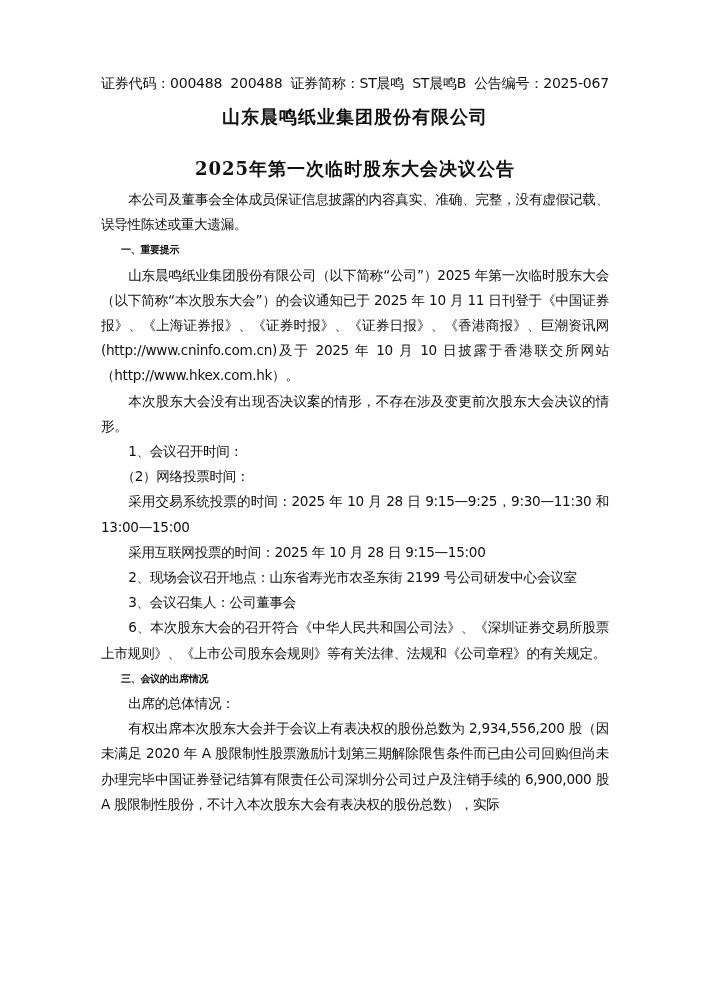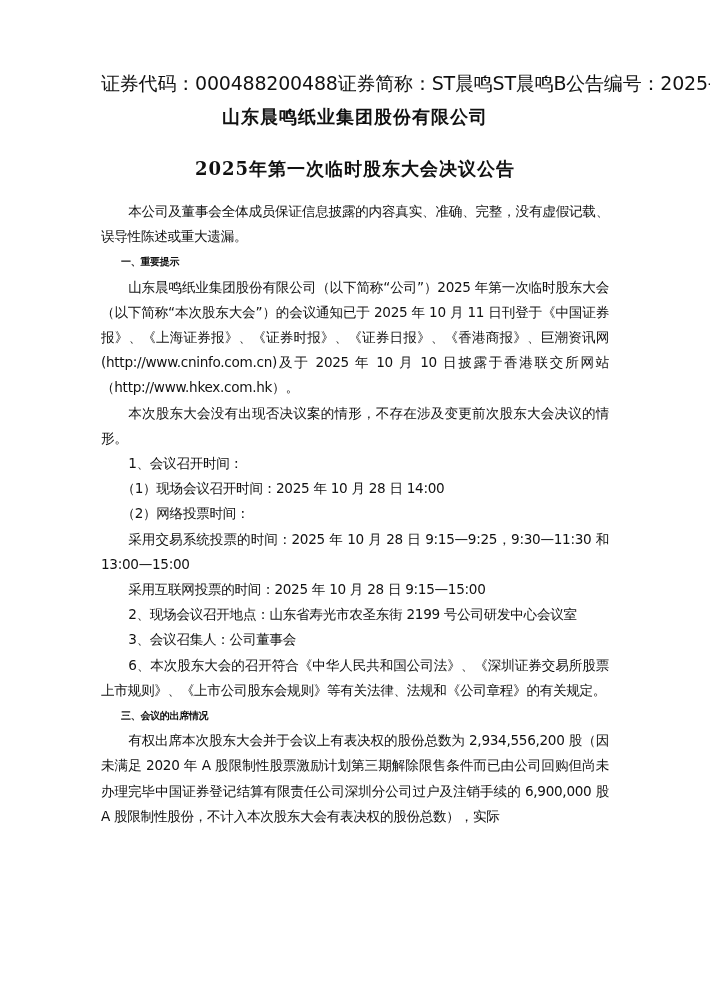--- a/index.html
+++ b/index.html
@@ -4,40 +4,40 @@
 <style>
   html, body { margin: 0; padding: 0; background: #ffffff; }
   body {
     width: 710px; height: 1005px; overflow: hidden; position: relative;
     font-family: "DejaVu Serif", "Liberation Serif", serif;
     color: #111111;
   }
   .page { position: absolute; left: 101px; top: 72px; width: 508px; }
   .header-line {
     font-family: "DejaVu Sans", "Liberation Sans", sans-serif;
-    font-size: 19px; line-height: 22px; height: 22px; white-space: nowrap;
+    font-size: 14px; line-height: 22px; height: 22px; white-space: nowrap;
     display: flex; justify-content: space-between; letter-spacing: -0.2px;
   }
   .title {
     text-align: center; font-weight: bold; font-size: 18px;
     font-family: "DejaVu Serif", "Liberation Serif", serif;
     letter-spacing: 1px;
   }
   .title1 { margin-top: 7px; line-height: 32px; height: 32px; }
   .title2 { margin-top: 20px; line-height: 32px; height: 32px; }
   .body-text {
     font-family: "DejaVu Sans", "Liberation Sans", sans-serif;
     font-size: 13.6px; line-height: 25.2px; text-align: justify;
     letter-spacing: -0.3px;
   }
   p { margin: 0; }
   .indent { text-indent: 2em; }
   .heading { font-weight: bold; text-indent: 2em; font-family: "DejaVu Serif", "Liberation Serif", serif; font-size: 10px; }
   .sub { text-indent: 1.5em; }
-  .body-wrap { margin-top: 14px; }
+  .body-wrap { margin-top: 2px; }
 </style>
 </head>
 <body>
 
 <div class="page">
   <div class="header-line">
     <span>证券代码：000488</span>
     <span>200488</span>
     <span>证券简称：ST晨鸣</span>
     <span>ST晨鸣B</span>
@@ -48,24 +48,24 @@
   <div class="title title2">2025年第一次临时股东大会决议公告</div>
 
   <div class="body-text body-wrap">
     <p class="indent">本公司及董事会全体成员保证信息披露的内容真实、准确、完整，没有虚假记载、误导性陈述或重大遗漏。</p>
 
     <p class="heading">一、重要提示</p>
     <p class="indent">山东晨鸣纸业集团股份有限公司（以下简称“公司”）2025 年第一次临时股东大会（以下简称“本次股东大会”）的会议通知已于 2025 年 10 月 11 日刊登于《中国证券报》、《上海证券报》、《证券时报》、《证券日报》、《香港商报》、巨潮资讯网(http://www.cninfo.com.cn)及于 2025 年 10 月 10 日披露于香港联交所网站（http://www.hkex.com.hk）。</p>
     <p class="indent">本次股东大会没有出现否决议案的情形，不存在涉及变更前次股东大会决议的情形。</p>
 
     <p class="indent">1、会议召开时间：</p>
-    <p class="sub">（1）现场会议召开时间：2025 年 10 月 28 日 14:00</p>
     <p class="sub">（2）网络投票时间：</p>
     <p class="indent">采用交易系统投票的时间：2025 年 10 月 28 日 9:15—9:25，9:30—11:30 和 13:00—15:00</p>
     <p class="indent">采用互联网投票的时间：2025 年 10 月 28 日 9:15—15:00</p>
     <p class="indent">2、现场会议召开地点：山东省寿光市农圣东街 2199 号公司研发中心会议室</p>
     <p class="indent">3、会议召集人：公司董事会</p>
     <p class="indent">6、本次股东大会的召开符合《中华人民共和国公司法》、《深圳证券交易所股票上市规则》、《上市公司股东会规则》等有关法律、法规和《公司章程》的有关规定。</p>
 
     <p class="heading">三、会议的出席情况</p>
+    <p class="indent">出席的总体情况：</p>
     <p class="indent">有权出席本次股东大会并于会议上有表决权的股份总数为 2,934,556,200 股（因未满足 2020 年 A 股限制性股票激励计划第三期解除限售条件而已由公司回购但尚未办理完毕中国证券登记结算有限责任公司深圳分公司过户及注销手续的 6,900,000 股 A 股限制性股份，不计入本次股东大会有表决权的股份总数），实际</p>
   </div>
 </div>
 
 </body></html>

